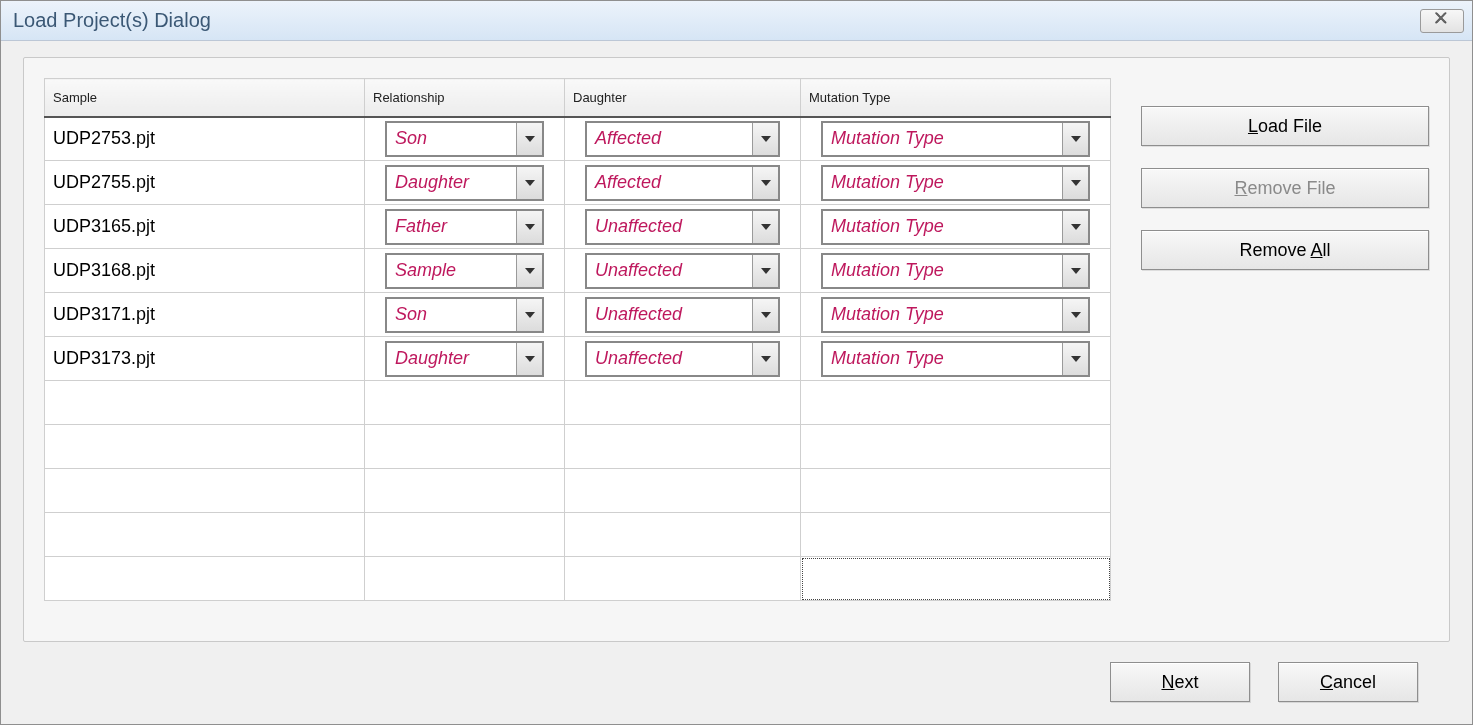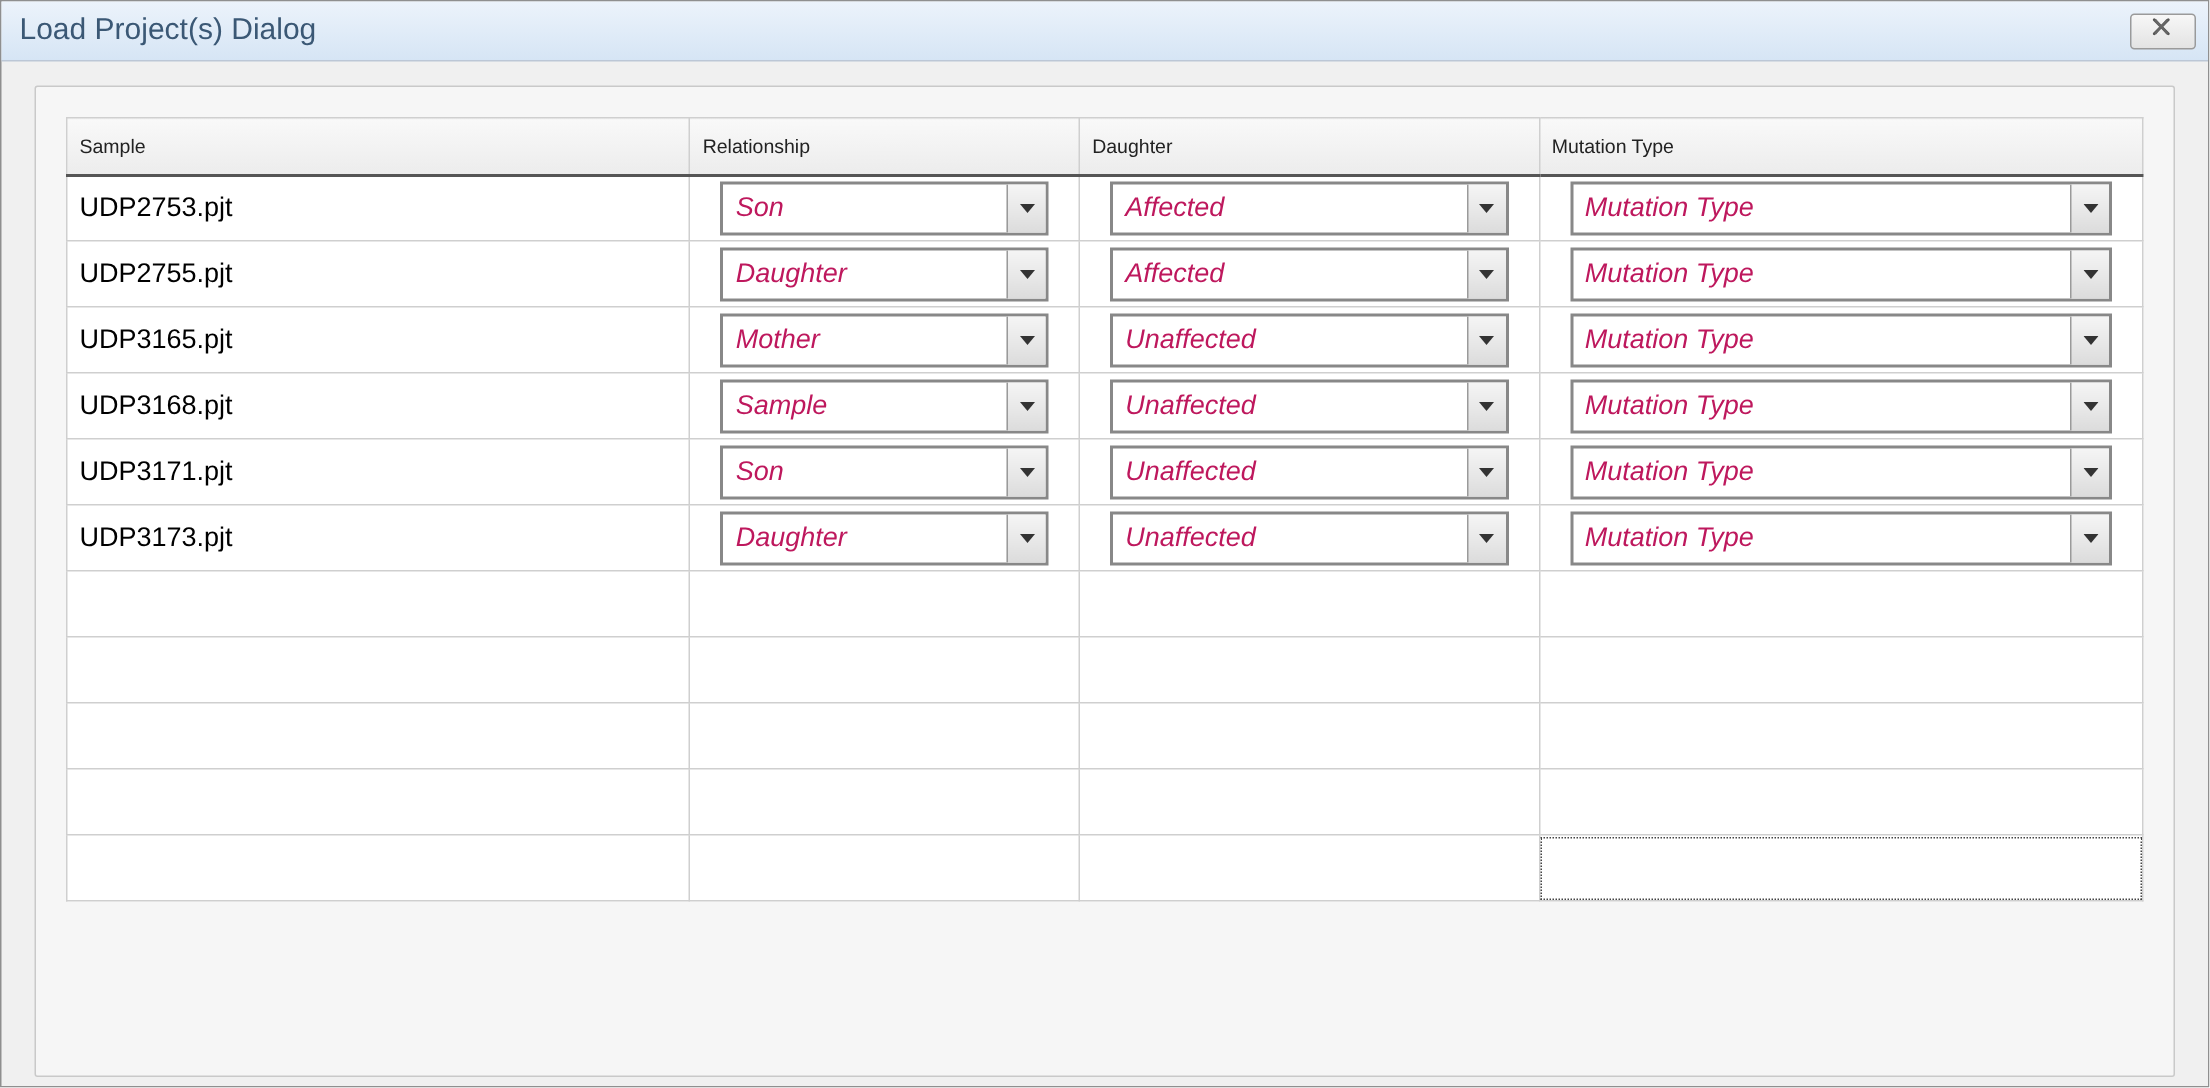--- a/index.html
+++ b/index.html
@@ -260,21 +260,21 @@
                       <polygon points="0,0 10,0 5,6" fill="#333"></polygon>
                     </svg>
                   </span>
                 </div>
               </td>
             </tr>
             <tr>
               <td class="sample-cell">UDP3165.pjt</td>
               <td>
                 <div class="combo">
-                  <span>Mother</span>
+                  <span>Father</span>
                   <span class="combo-btn">
                     <svg viewBox="0 0 10 6">
                       <polygon points="0,0 10,0 5,6" fill="#333"></polygon>
                     </svg>
                   </span>
                 </div>
               </td>
               <td>
                 <div class="combo">
                   <span>Unaffected</span>
@@ -422,17 +422,36 @@
             <tr>
               <td class="sample-cell">&nbsp;</td>
               <td>&nbsp;</td>
               <td>&nbsp;</td>
               <td class="focus-cell">&nbsp;</td>
             </tr>
           </tbody>
       </table>
     </div>
 
+    <div class="side-buttons">
+      <div class="winbtn">
+        <span><span></span><span class="mnemonic">L</span><span>oad File</span></span>
+      </div>
+      <div class="winbtn disabled">
+        <span><span></span><span class="mnemonic">R</span><span>emove File</span></span>
+      </div>
+      <div class="winbtn">
+        <span><span>Remove </span><span class="mnemonic">A</span><span>ll</span></span>
+      </div>
+    </div>
 
   </div>
 
+  <div class="footer">
+    <div class="winbtn">
+      <span><span></span><span class="mnemonic">N</span><span>ext</span></span>
+    </div>
+    <div class="winbtn">
+      <span><span></span><span class="mnemonic">C</span><span>ancel</span></span>
+    </div>
+  </div>
 
 </div>
 
 </body></html>

